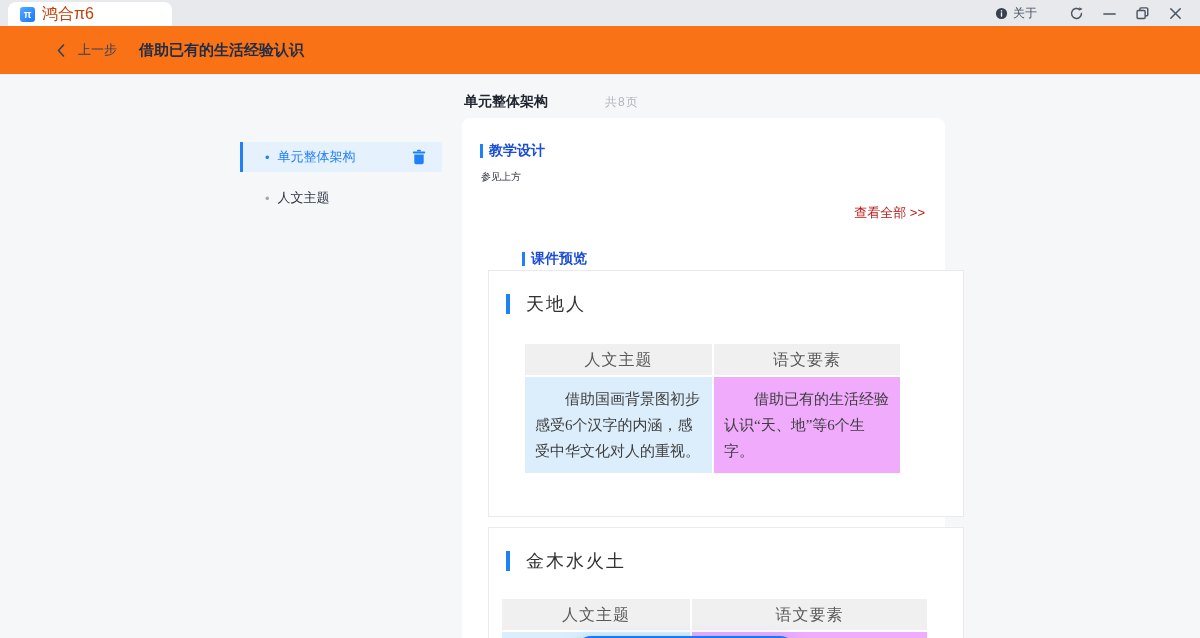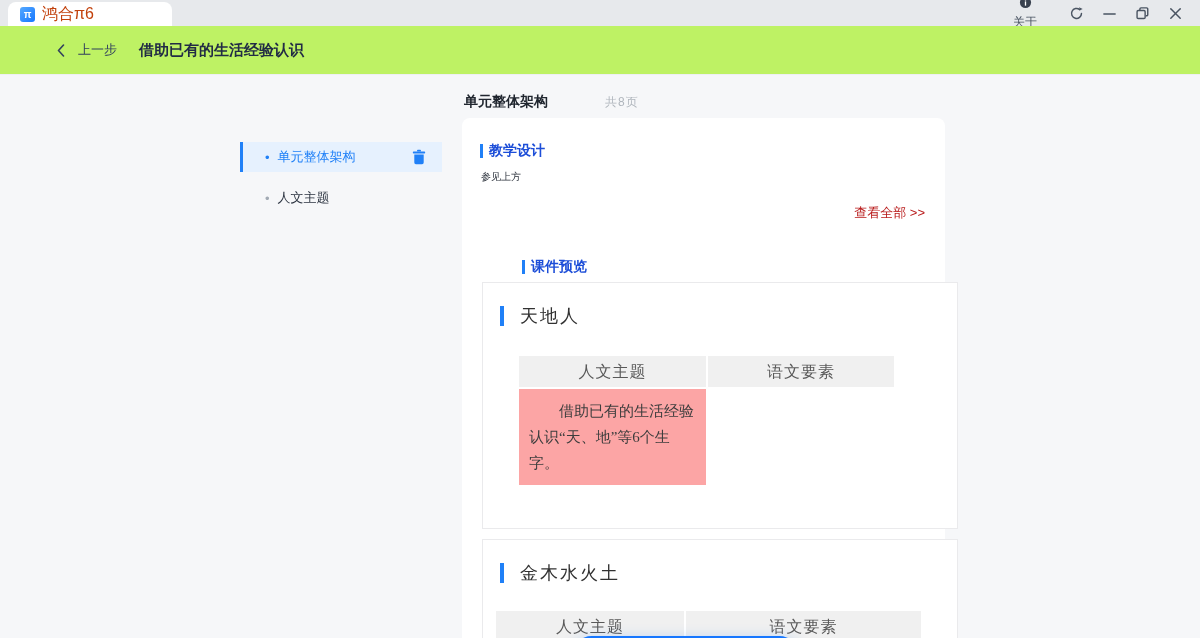--- a/index.html
+++ b/index.html
@@ -16,27 +16,27 @@
     background:#ffffff; border-radius:8px 8px 0 0; display:flex; align-items:center;
     padding:0 12px; cursor:default; }
   .pi-icon { width:15px; height:15px; border-radius:3px;
     background:linear-gradient(135deg,#55a9ff,#1677ff); color:#fff; font-size:10px;
     font-weight:bold; display:flex; align-items:center; justify-content:center;
     margin-right:7px; }
   .tab-title { font-size:16px; color:#c2410c; }
   .win-controls { position:absolute; right:8px; top:0; height:26px; display:flex;
     align-items:center; color:#4a5462; }
   .win-btn { display:flex; align-items:center; justify-content:center; height:26px;
-    padding:0 9px; cursor:pointer;flex-direction:column; }
+    padding:0 9px; cursor:pointer; }
   .about-btn { font-size:12px; gap:5px; margin-right:14px; }
   .win-btn svg { display:block; }
 
   
   .appheader { position:absolute; left:0; top:26px; width:1200px; height:49px;
-    background:#bef264; border-bottom:1px solid #eef0f3; display:flex; align-items:center; }
+    background:#f97316; border-bottom:1px solid #eef0f3; display:flex; align-items:center; }
   .back { display:flex; align-items:center; gap:13px; margin-left:57px;
     font-size:13px; color:#32405e; cursor:pointer; }
   .page-title { margin-left:22px; font-size:15px; font-weight:bold; color:#222c45; }
 
   
   .content { position:absolute; left:0; top:75px; width:1200px; height:563px;
     background:#f6f7f9; }
 
   
   .sidebar-title { position:absolute; left:263px; top:42px; font-size:12px; color:#701a75;margin-top:32px; }
@@ -58,37 +58,37 @@
     background:#ffffff; border-radius:8px 8px 0 0; }
   .sec-title { position:absolute; left:18px; font-size:14px; font-weight:bold;
     color:#1d4ed8; display:flex; align-items:center; }
   .sec-bar { display:inline-block; width:3px; height:14px; background:#2080f7;
     margin-right:6px; }
   .sec-body { position:absolute; left:19px; top:52px; font-size:10px; color:#2b313b; }
   .view-all { position:absolute; right:20px; top:86px; font-size:13px; color:#b91c1c;
     cursor:pointer; }
 
   
-  .card { position:absolute; left:20px; width:476px; background:#fff;
+  .card { position:absolute; left:26px; width:476px; background:#fff;
     border:1px solid #eaeaec;
-    font-family:"Liberation Serif","DejaVu Serif",serif;margin-top:12px; }
+    font-family:"Liberation Serif","DejaVu Serif",serif; }
   .card-1 { top:152px; height:247px; }
   .card-2 { top:409px; height:360px; }
   .card-title-row { position:absolute; left:17px; top:21px; display:flex; align-items:center; }
   .card-bar { width:4px; height:20px; background:#2080f7; margin-right:16px; }
   .card-title { font-size:18px; color:#323232; letter-spacing:2px; }
   .ctable { position:absolute; display:grid; grid-gap:2px; background:#fff; }
   .ctable-1 { left:36px; top:73px; width:375px; grid-template-columns:187px 186px; }
   .ctable-2 { left:13px; top:71px; width:425px; grid-template-columns:188px 235px; }
   .th { background:#f0f0f0; height:31px; line-height:31px; text-align:center;
     font-size:16px; color:#595959; letter-spacing:1px; }
   .td { font-size:15px; line-height:26px; color:#3d3d3d; padding:9px 10px;
     text-indent:2em; }
   .td.blue { background:#dceefb; }
-  .td.pink { background:#fca5a5; }
+  .td.pink { background:#f0abfc; }
   .ctable-2 .td { padding-top:2px; min-height:40px; }
 
   
   .generate { position:absolute; left:573px; top:561px; width:225px; height:37px;
     border:none; border-radius:18.5px; background:#1677ff; color:#ffffff;
     font-size:16px; font-weight:bold; letter-spacing:2px; cursor:pointer; z-index:10;
     box-shadow:0 6px 16px rgba(32,128,247,.45);
     font-family:"Liberation Sans","DejaVu Sans",sans-serif; }
 </style>
 </head>
@@ -184,33 +184,34 @@
 
   <div class="panel">
 
     <div class="sec-title" style="top:24px;">
       <span class="sec-bar"></span>
       <span>教学设计</span>
     </div>
     <div class="sec-body">参见上方</div>
     <div class="view-all">查看全部 &gt;&gt;</div>
 
-    <div class="sec-title" style="top:140px;padding-left:42px;">
+    <div class="sec-title" style="top:132px;padding-left:42px;">
       <span class="sec-bar"></span>
       <span>课件预览</span>
     </div>
 
     <div class="card card-1">
       <div class="card-title-row">
         <span class="card-bar"></span>
         <span class="card-title">天地人</span>
       </div>
       <div class="ctable ctable-1">
         <div class="th">人文主题</div>
         <div class="th">语文要素</div>
+        <div class="td blue">借助国画背景图初步感受6个汉字的内涵，感受中华文化对人的重视。</div>
         <div class="td pink">借助已有的生活经验认识“天、地”等6个生字。</div>
       </div>
     </div>
 
     <div class="card card-2">
       <div class="card-title-row">
         <span class="card-bar"></span>
         <span class="card-title">金木水火土</span>
       </div>
       <div class="ctable ctable-2">

